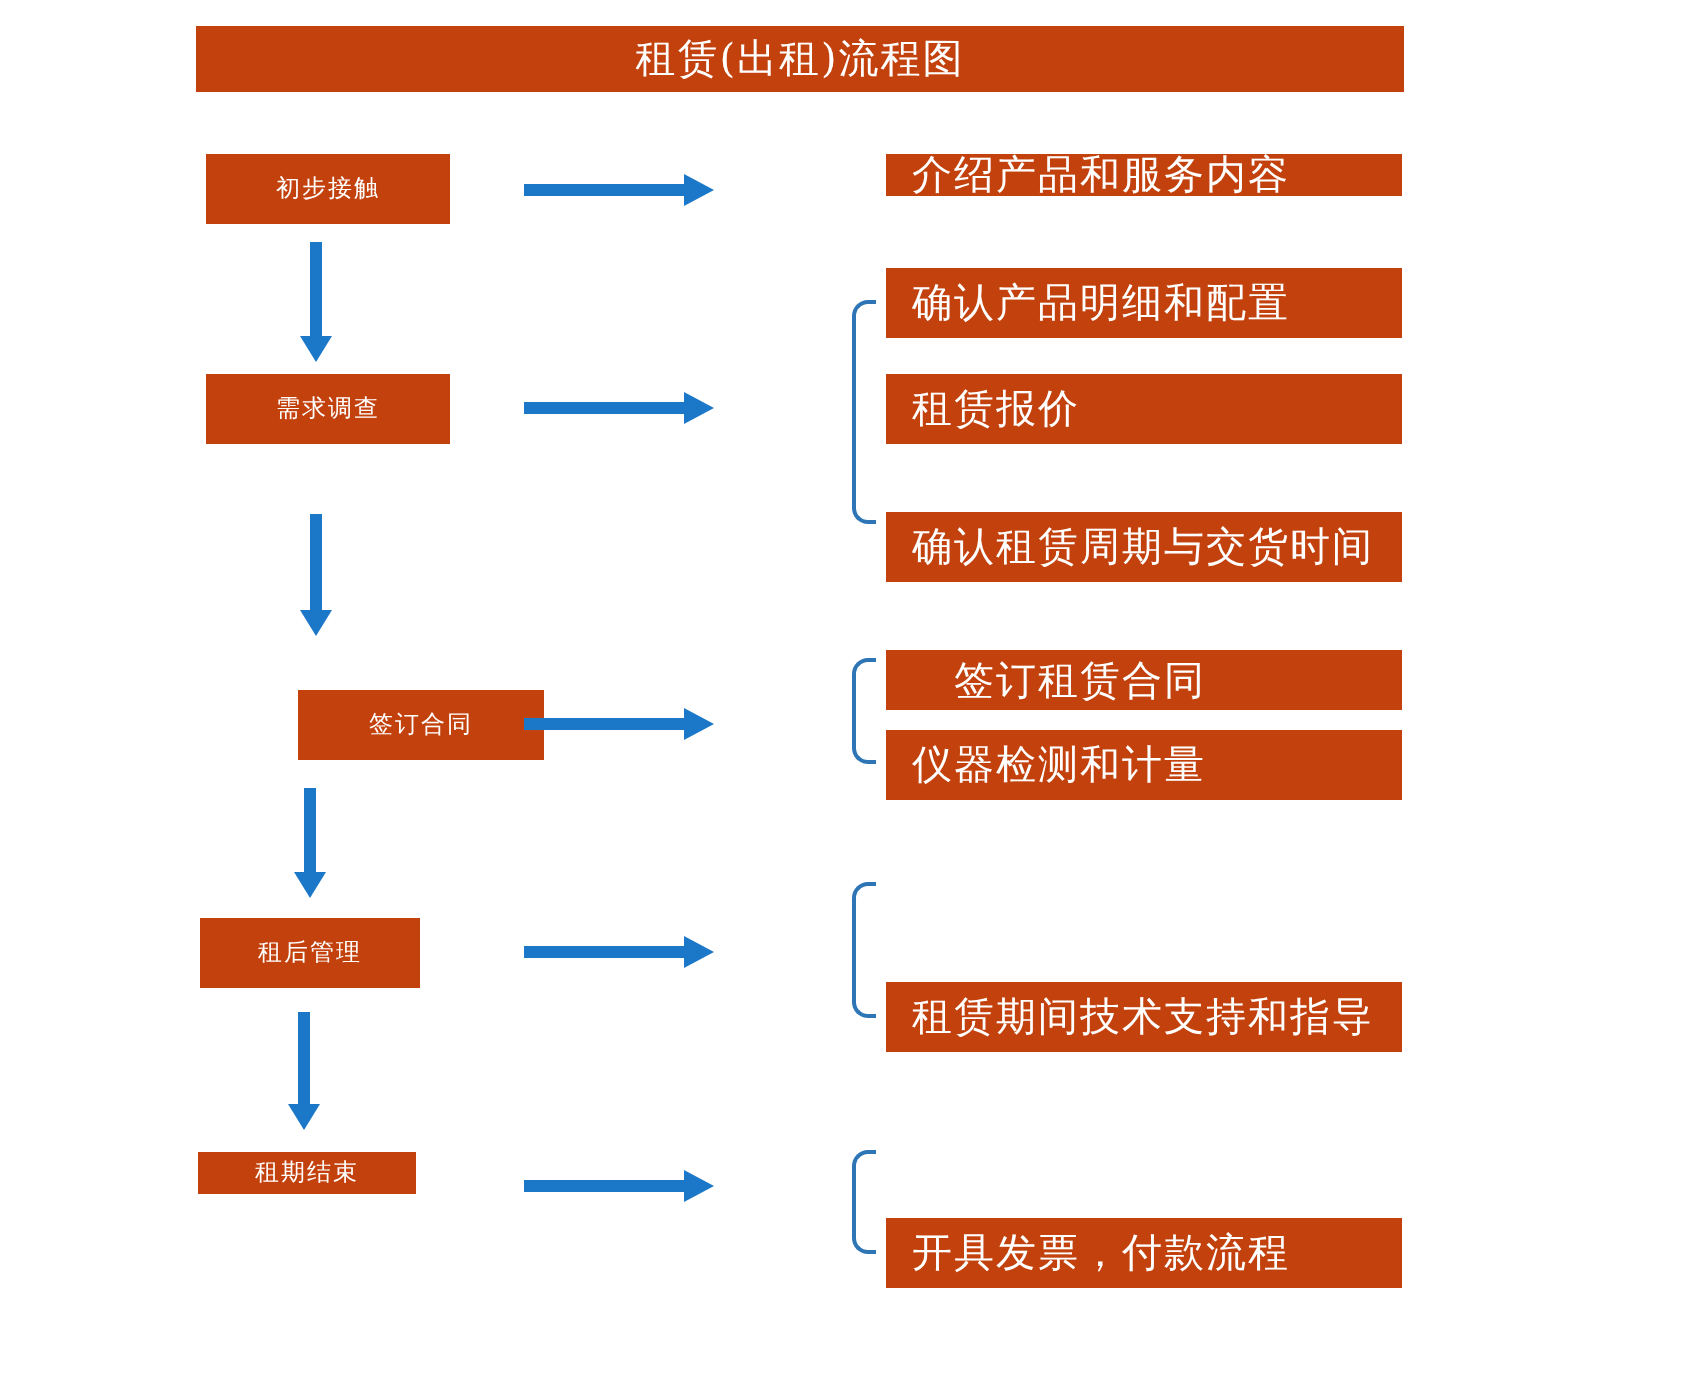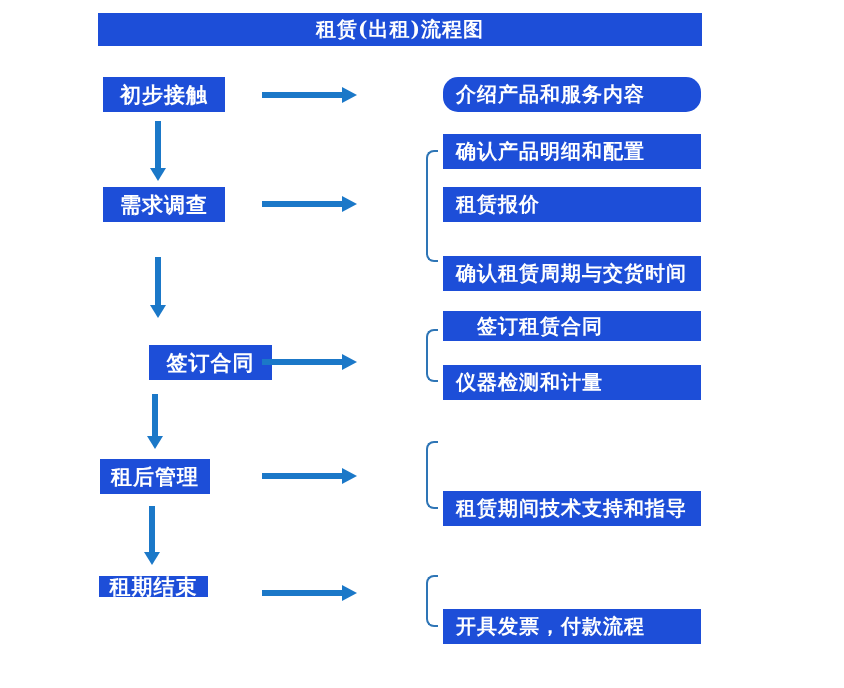--- a/index.html
+++ b/index.html
@@ -8,36 +8,36 @@
     height: 688px;
     background: #ffffff;
     position: relative;
     font-family: "DejaVu Serif", serif;
     overflow: hidden;
   }
   .canvas { position: absolute; left: 0; top: 0; width: 844px; height: 688px; }
 
   .box {
     position: absolute;
-    background: #1d4ed8;
+    background: #c2410c;
     color: #ffffff;
-    font-weight: bold;
+    font-weight: normal;
     display: flex;
     align-items: center;
     box-sizing: border-box;
     letter-spacing: 1px;
     white-space: nowrap;
   }
   .title-bar {
     justify-content: center;
     font-size: 20px;
   }
   .left-box {
     justify-content: center;
-    font-size: 21px;
+    font-size: 12px;
   }
   .right-box {
     justify-content: flex-start;
     padding-left: 13px;
     font-size: 20px;
   }
 
   
   .h-arrow {
     position: absolute;
@@ -106,26 +106,26 @@
   <div class="h-arrow" style="left:262px; top:201px; width:80px;"></div>
   <div class="h-arrow" style="left:262px; top:359px; width:80px;"></div>
   <div class="h-arrow" style="left:262px; top:473px; width:80px;"></div>
   <div class="h-arrow" style="left:262px; top:590px; width:80px;"></div>
 
   <div class="bracket" style="left:426px; top:150px; height:112px;"></div>
   <div class="bracket" style="left:426px; top:329px; height:53px;"></div>
   <div class="bracket" style="left:426px; top:441px; height:68px;"></div>
   <div class="bracket" style="left:426px; top:575px; height:52px;"></div>
 
-  <div class="box right-box" style="left:443px; top:77px; width:258px; height:35px;border-radius:15px;">介绍产品和服务内容</div>
+  <div class="box right-box" style="left:443px; top:77px; width:258px; height:21px;">介绍产品和服务内容</div>
 
   <div class="box right-box" style="left:443px; top:134px; width:258px; height:35px;">确认产品明细和配置</div>
   <div class="box right-box" style="left:443px; top:187px; width:258px; height:35px;">租赁报价</div>
   <div class="box right-box" style="left:443px; top:244px; width:258px; height:35px;margin-top:12px;">确认租赁周期与交货时间</div>
 
-  <div class="box right-box" style="left:443px; top:311px; width:258px; height:30px;padding-left:34px;">签订租赁合同</div>
+  <div class="box right-box" style="left:443px; top:325px; width:258px; height:30px;padding-left:34px;">签订租赁合同</div>
   <div class="box right-box" style="left:443px; top:365px; width:258px; height:35px;">仪器检测和计量</div>
 
   <div class="box right-box" style="left:443px; top:491px; width:258px; height:35px;">租赁期间技术支持和指导</div>
 
   <div class="box right-box" style="left:443px; top:609px; width:258px; height:35px;">开具发票，付款流程</div>
 
 </div>
 
 </body></html>

